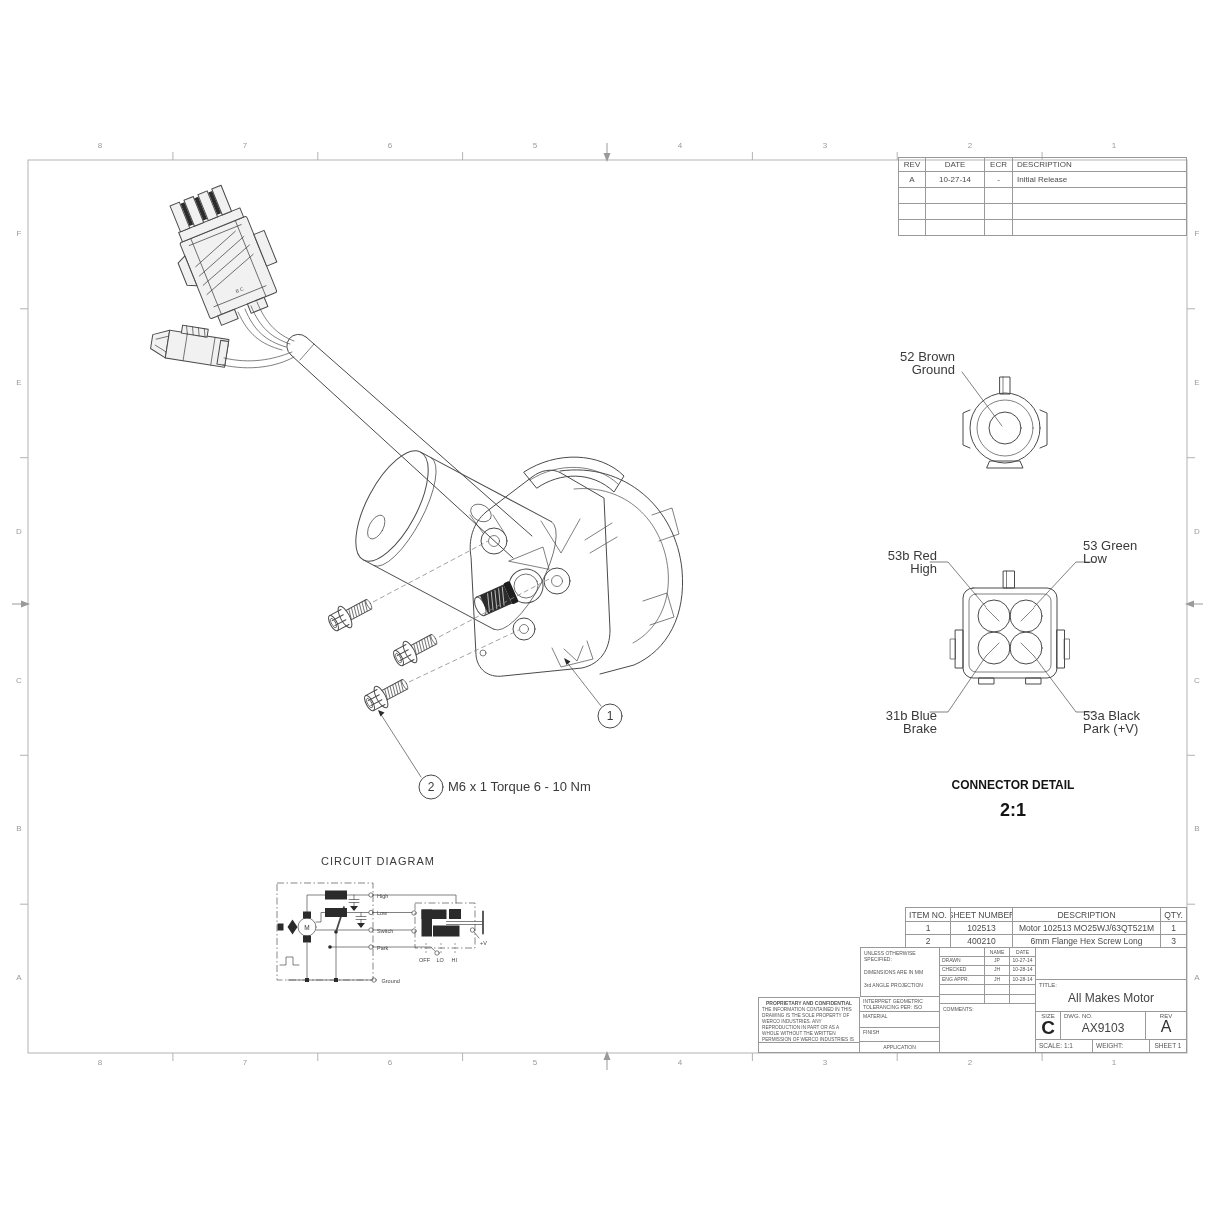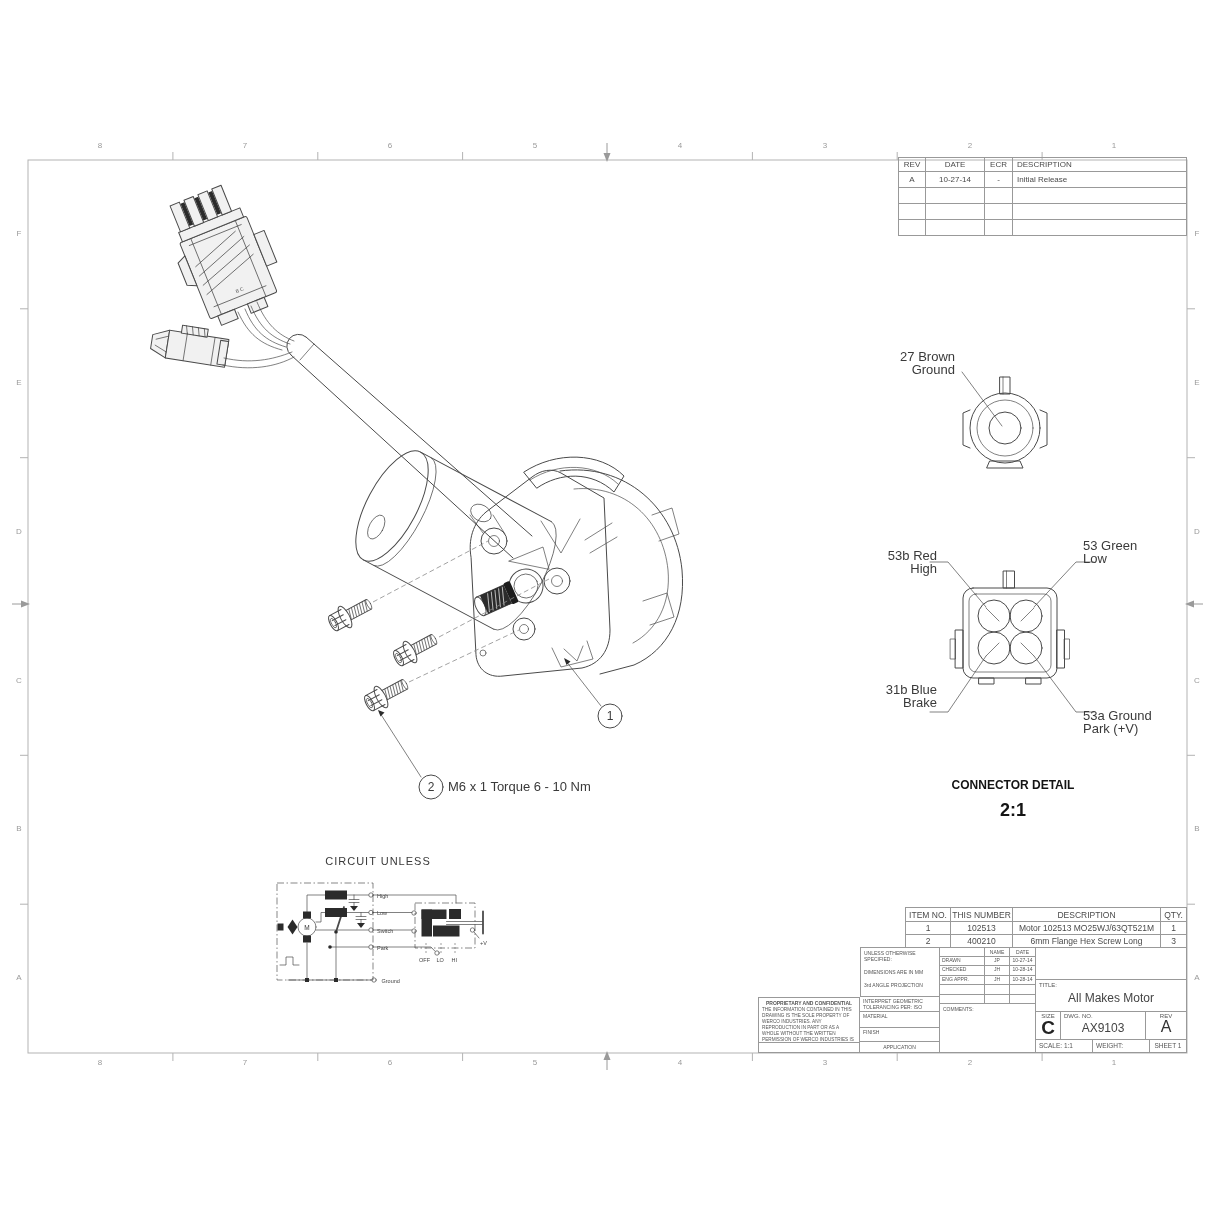--- a/index.html
+++ b/index.html
@@ -314,51 +314,51 @@
     <div class="dr"></div>
     <div class="dr"></div>
     <div class="dr"></div>
   <div class="dr"></div>
     <div class="dr"></div>
     <div class="dr"></div>
     <div class="dr"></div>
 </div>
 
 <div class="lbl r" style="left:850px;top:350px;width:105px">
-  <div>27 Brown</div>
+  <div>52 Brown</div>
   <div>Ground</div>
 </div>
 <div class="lbl r" style="left:840px;top:549px;width:97px">
   <div>53b Red</div>
   <div>High</div>
 </div>
 <div class="lbl" style="left:1083px;top:539px">
   <div>53 Green</div>
   <div>Low</div>
 </div>
-<div class="lbl r" style="left:840px;top:683px;width:97px">
+<div class="lbl r" style="left:840px;top:709px;width:97px">
   <div>31b Blue</div>
   <div>Brake</div>
 </div>
 <div class="lbl" style="left:1083px;top:709px">
-  <div>53a Ground</div>
+  <div>53a Black</div>
   <div>Park (+V)</div>
 </div>
 <div class="big-title" style="top:778px;font-size:12px">CONNECTOR DETAIL</div>
 <div class="big-title" style="top:800px;font-size:18px">2:1</div>
 
 <span class="callout-num" style="left:598px;top:709px">1</span>
 <span class="callout-num" style="left:419px;top:780px">2</span>
 <span class="lbl" style="left:448px;top:780px">M6 x 1 Torque 6 - 10 Nm</span>
 
-<div class="abs" style="left:298px;top:855px;width:160px;text-align:center;font-size:11px;letter-spacing:1px;color:#3a3a3a">CIRCUIT UNLESS</div>
+<div class="abs" style="left:298px;top:855px;width:160px;text-align:center;font-size:11px;letter-spacing:1px;color:#3a3a3a">CIRCUIT DIAGRAM</div>
 
 <div id="parts-table" class="gridtbl">
   <div>ITEM NO.</div>
-  <div>THIS NUMBER</div>
+  <div>SHEET NUMBER</div>
   <div>DESCRIPTION</div>
   <div>QTY.</div>
   <div class="dr">1</div>
   <div class="dr">102513</div>
   <div class="dr">Motor 102513 MO25WJ/63QT521M</div>
   <div class="dr">1</div>
   <div class="dr">2</div>
   <div class="dr">400210</div>
   <div class="dr">6mm Flange Hex Screw Long</div>
   <div class="dr">3</div>

